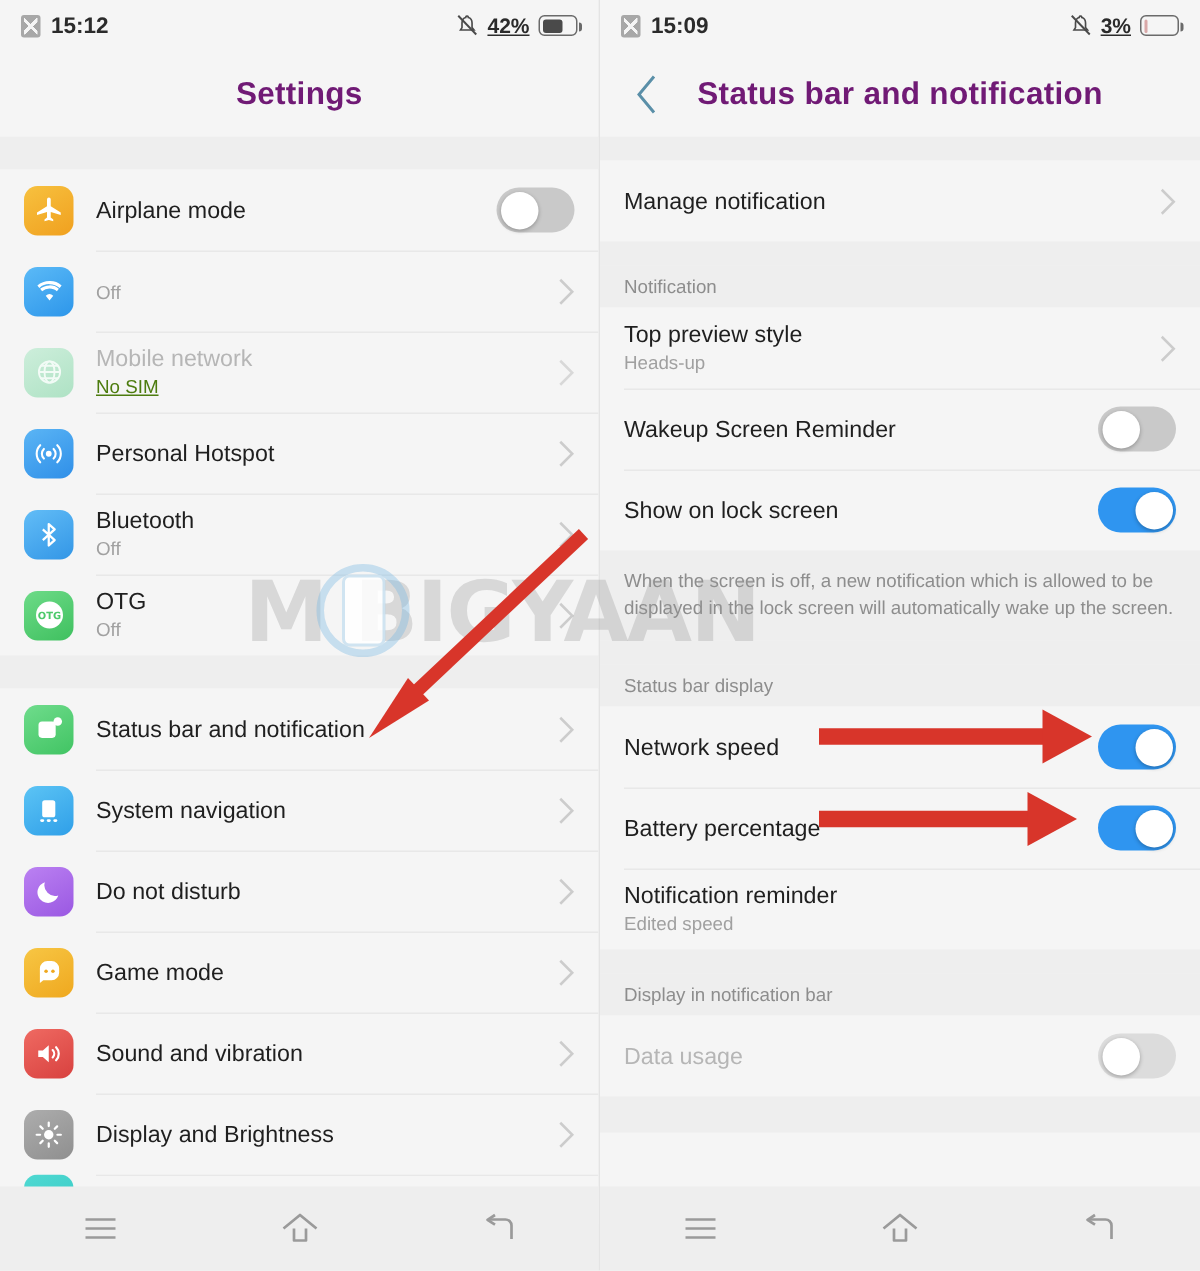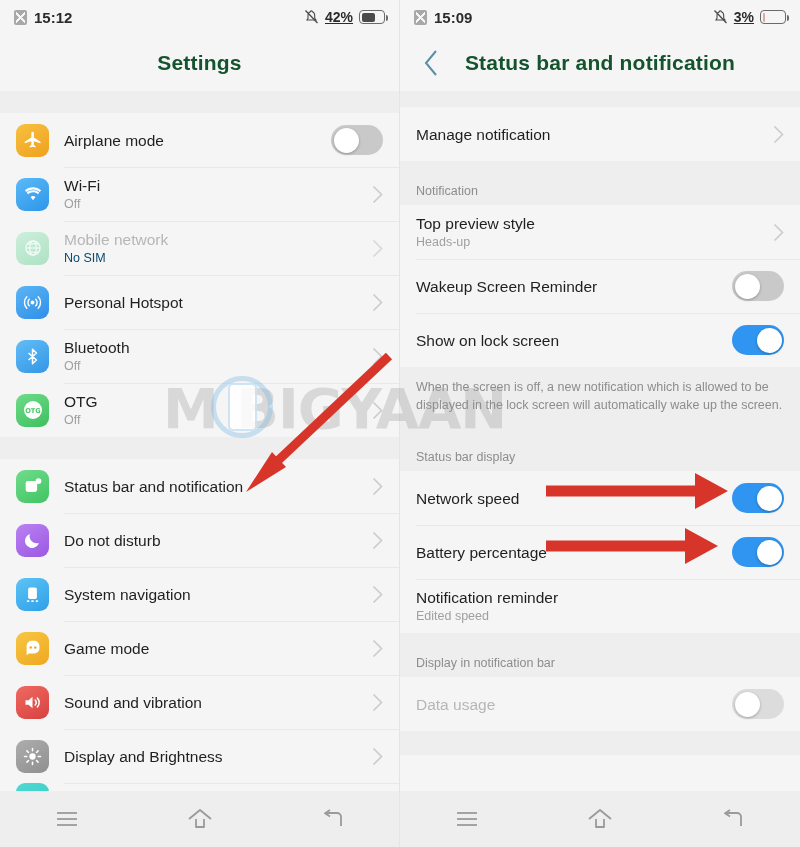--- a/index.html
+++ b/index.html
@@ -59,21 +59,21 @@
     background:#4a4a4a; border-radius:2px;
   }
 
   
   .titlebar {
     height: 57px;
     display: flex; align-items: center; justify-content: center;
     background: #f5f5f5;
     position: relative;
   }
-  .titlebar .title { font-size: 21px; font-weight: bold; color: #14532d; letter-spacing: .2px; }
+  .titlebar .title { font-size: 21px; font-weight: bold; color: #701a75; letter-spacing: .2px; }
   .back-btn {
     position: absolute; left: 14px; top: 50%; transform: translateY(-50%);
     width: 34px; height: 34px; display:flex; align-items:center; justify-content:center;
     cursor: pointer;
   }
   .back-btn svg { display:block; }
 
   
   .gap { height: 22px; background: #eeeeee; }
   .gap.short { height: 16px; }
@@ -91,21 +91,21 @@
   .panel.right .row + .row::before { left: 16px; }
   .row .icon {
     width: 33px; height: 33px; border-radius: 9px;
     margin-right: 15px; flex: 0 0 33px;
     display:flex; align-items:center; justify-content:center;
   }
   .row .texts { flex: 1 1 auto; min-width: 0; }
   .row .lbl { font-size: 15.5px; color: #1f1f1f; line-height: 19px; }
   .row .sub { font-size: 12.5px; color: #a0a0a0; line-height: 16px; margin-top: 1px; }
   .row.dim .lbl { color: #b6b6b6; }
-  .row.dim .sub { color: #0c4a6e; }
+  .row.dim .sub { color: #4d7c0f; text-decoration: underline; }
   .chev {
     flex: 0 0 auto; margin-left: 10px;
     color: #c9c9c9; font-size: 20px; line-height: 1; font-weight: 300;
   }
   .chev svg { display:block; }
 
   
   .toggle {
     flex: 0 0 auto; width: 52px; height: 30px; border-radius: 15px;
     position: relative; margin-left: 10px; cursor: pointer;
@@ -218,21 +218,20 @@
           </span>
       </div>
 
       <div class="row">
         <span class="icon" style="background:linear-gradient(150deg,#5bbaf7,#2d96ea)">
           <svg width="20" height="20" viewBox="0 0 24 24" fill="#fff">
               <path d="M12 19.5l3-3.8a4.6 4.6 0 0 0-6 0l3 3.8zM12 10c2.2 0 4.3.8 5.9 2.2l1.6-2A11 11 0 0 0 12 7.5c-2.9 0-5.5 1-7.5 2.7l1.6 2A8.8 8.8 0 0 1 12 10zM12 4C8.3 4 4.9 5.3 2.3 7.5l1.6 2A11.8 11.8 0 0 1 12 6.5c3.1 0 6 1.1 8.1 3l1.6-2A14 14 0 0 0 12 4z"></path>
             </svg>
         </span>
         <span class="texts">
-          <div class="lbl">Wi-Fi</div>
           <div class="sub">Off</div>
         </span>
         <span class="chev">
           <svg width="11" height="19" viewBox="0 0 11 19">
               <polyline points="1.5,1.5 9.5,9.5 1.5,17.5" fill="none" stroke="#cccccc" stroke-width="1.7"></polyline>
             </svg>
         </span>
       </div>
 
       <div class="row dim">
@@ -325,46 +324,46 @@
           <div class="lbl">Status bar and notification</div>
         </span>
         <span class="chev">
           <svg width="11" height="19" viewBox="0 0 11 19">
               <polyline points="1.5,1.5 9.5,9.5 1.5,17.5" fill="none" stroke="#cccccc" stroke-width="1.7"></polyline>
             </svg>
         </span>
       </div>
 
       <div class="row">
-        <span class="icon" style="background:linear-gradient(150deg,#bb81f2,#9a58e2)">
-          <svg width="20" height="20" viewBox="0 0 24 24" fill="#fff">
-              <path d="M19 15.5A8.5 8.5 0 0 1 8.3 4.9a8.5 8.5 0 1 0 10.7 10.6z"></path>
-            </svg>
-        </span>
-        <span class="texts">
-          <div class="lbl">Do not disturb</div>
-        </span>
-        <span class="chev">
-          <svg width="11" height="19" viewBox="0 0 11 19">
-              <polyline points="1.5,1.5 9.5,9.5 1.5,17.5" fill="none" stroke="#cccccc" stroke-width="1.7"></polyline>
-            </svg>
-        </span>
-      </div>
-
-      <div class="row">
         <span class="icon" style="background:linear-gradient(150deg,#5cc4f5,#2f9fe8)">
           <svg width="21" height="21" viewBox="0 0 24 24">
               <rect x="7" y="4" width="10" height="13" rx="2" fill="#fff"></rect>
               <rect x="5.5" y="18.5" width="3" height="2" rx="1" fill="#fff"></rect>
               <rect x="10.5" y="18.5" width="3" height="2" rx="1" fill="#fff"></rect>
               <rect x="15.5" y="18.5" width="3" height="2" rx="1" fill="#fff"></rect>
             </svg>
         </span>
         <span class="texts">
           <div class="lbl">System navigation</div>
+        </span>
+        <span class="chev">
+          <svg width="11" height="19" viewBox="0 0 11 19">
+              <polyline points="1.5,1.5 9.5,9.5 1.5,17.5" fill="none" stroke="#cccccc" stroke-width="1.7"></polyline>
+            </svg>
+        </span>
+      </div>
+
+      <div class="row">
+        <span class="icon" style="background:linear-gradient(150deg,#bb81f2,#9a58e2)">
+          <svg width="20" height="20" viewBox="0 0 24 24" fill="#fff">
+              <path d="M19 15.5A8.5 8.5 0 0 1 8.3 4.9a8.5 8.5 0 1 0 10.7 10.6z"></path>
+            </svg>
+        </span>
+        <span class="texts">
+          <div class="lbl">Do not disturb</div>
         </span>
         <span class="chev">
           <svg width="11" height="19" viewBox="0 0 11 19">
               <polyline points="1.5,1.5 9.5,9.5 1.5,17.5" fill="none" stroke="#cccccc" stroke-width="1.7"></polyline>
             </svg>
         </span>
       </div>
 
       <div class="row">
         <span class="icon" style="background:linear-gradient(150deg,#f7c644,#efa81f)">

